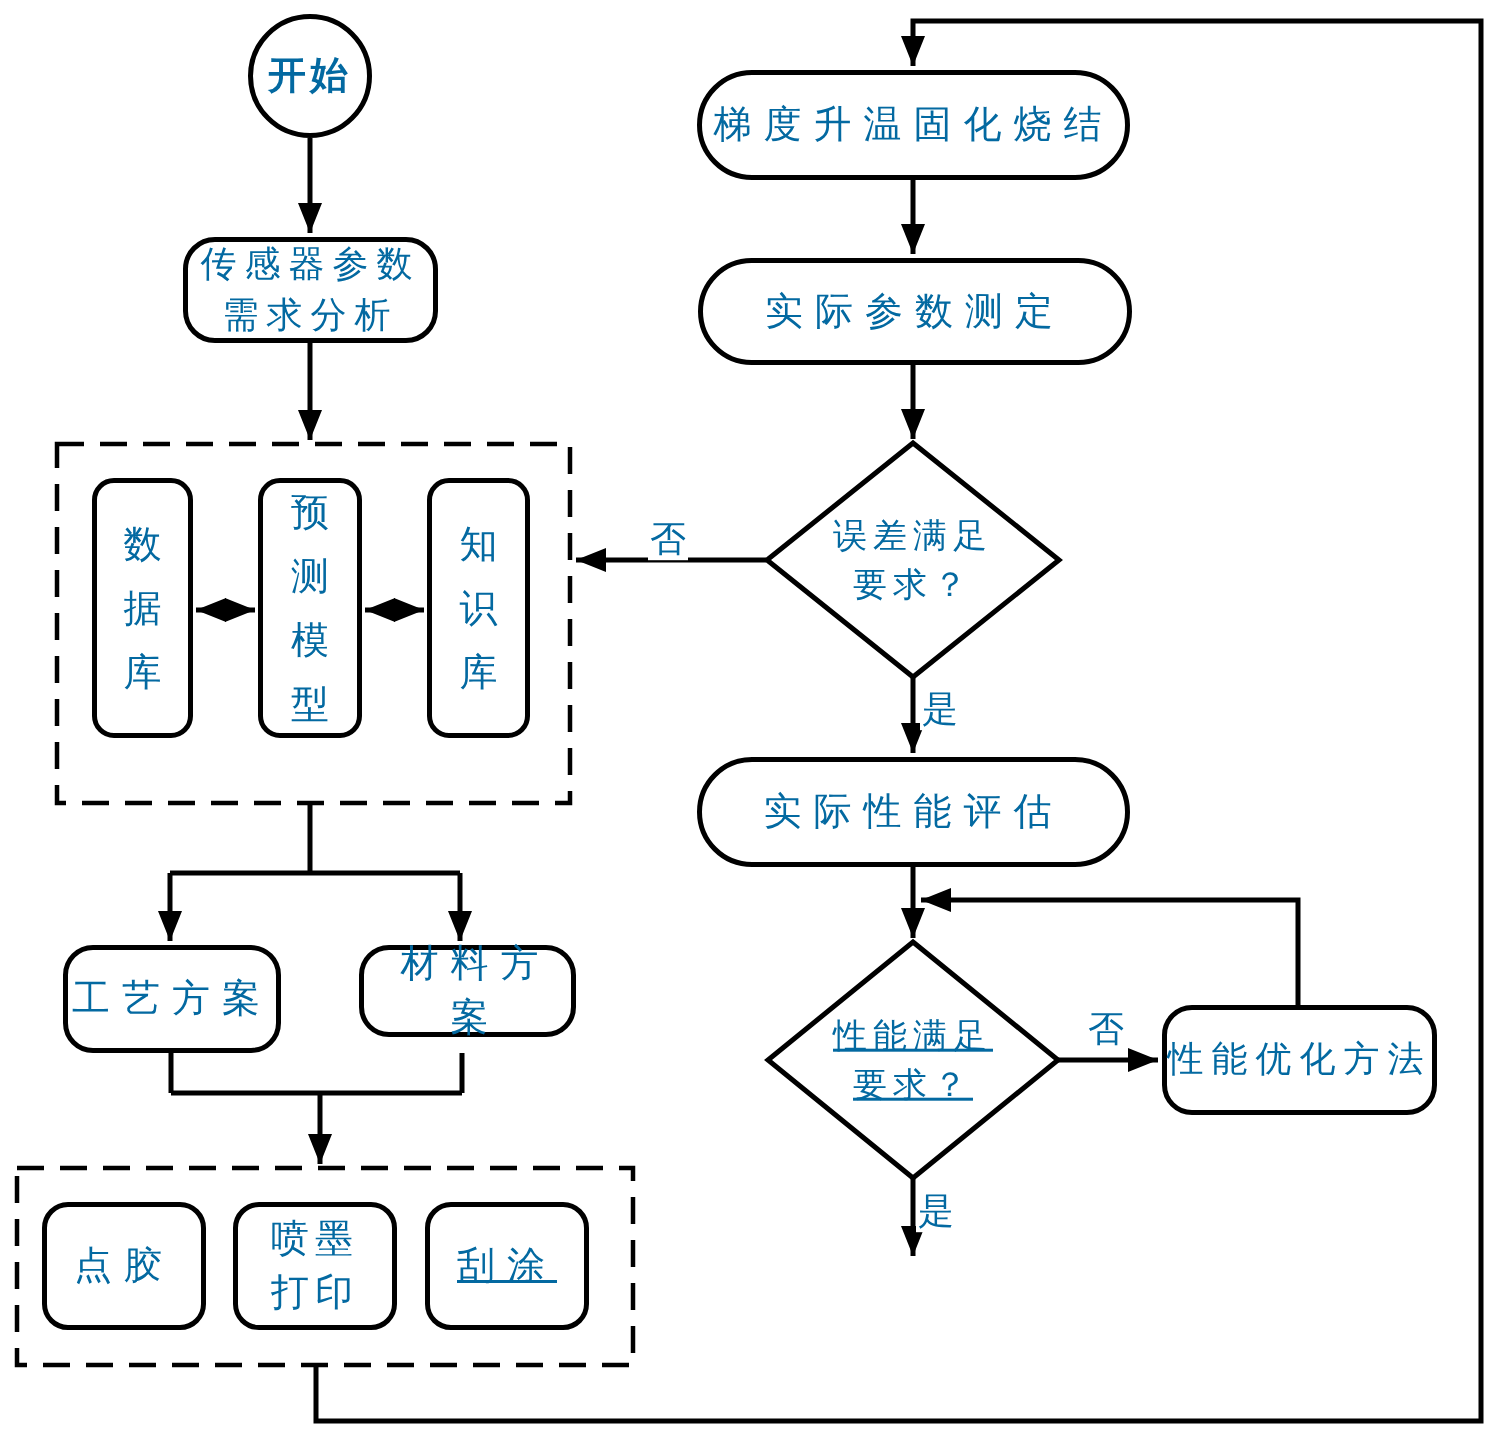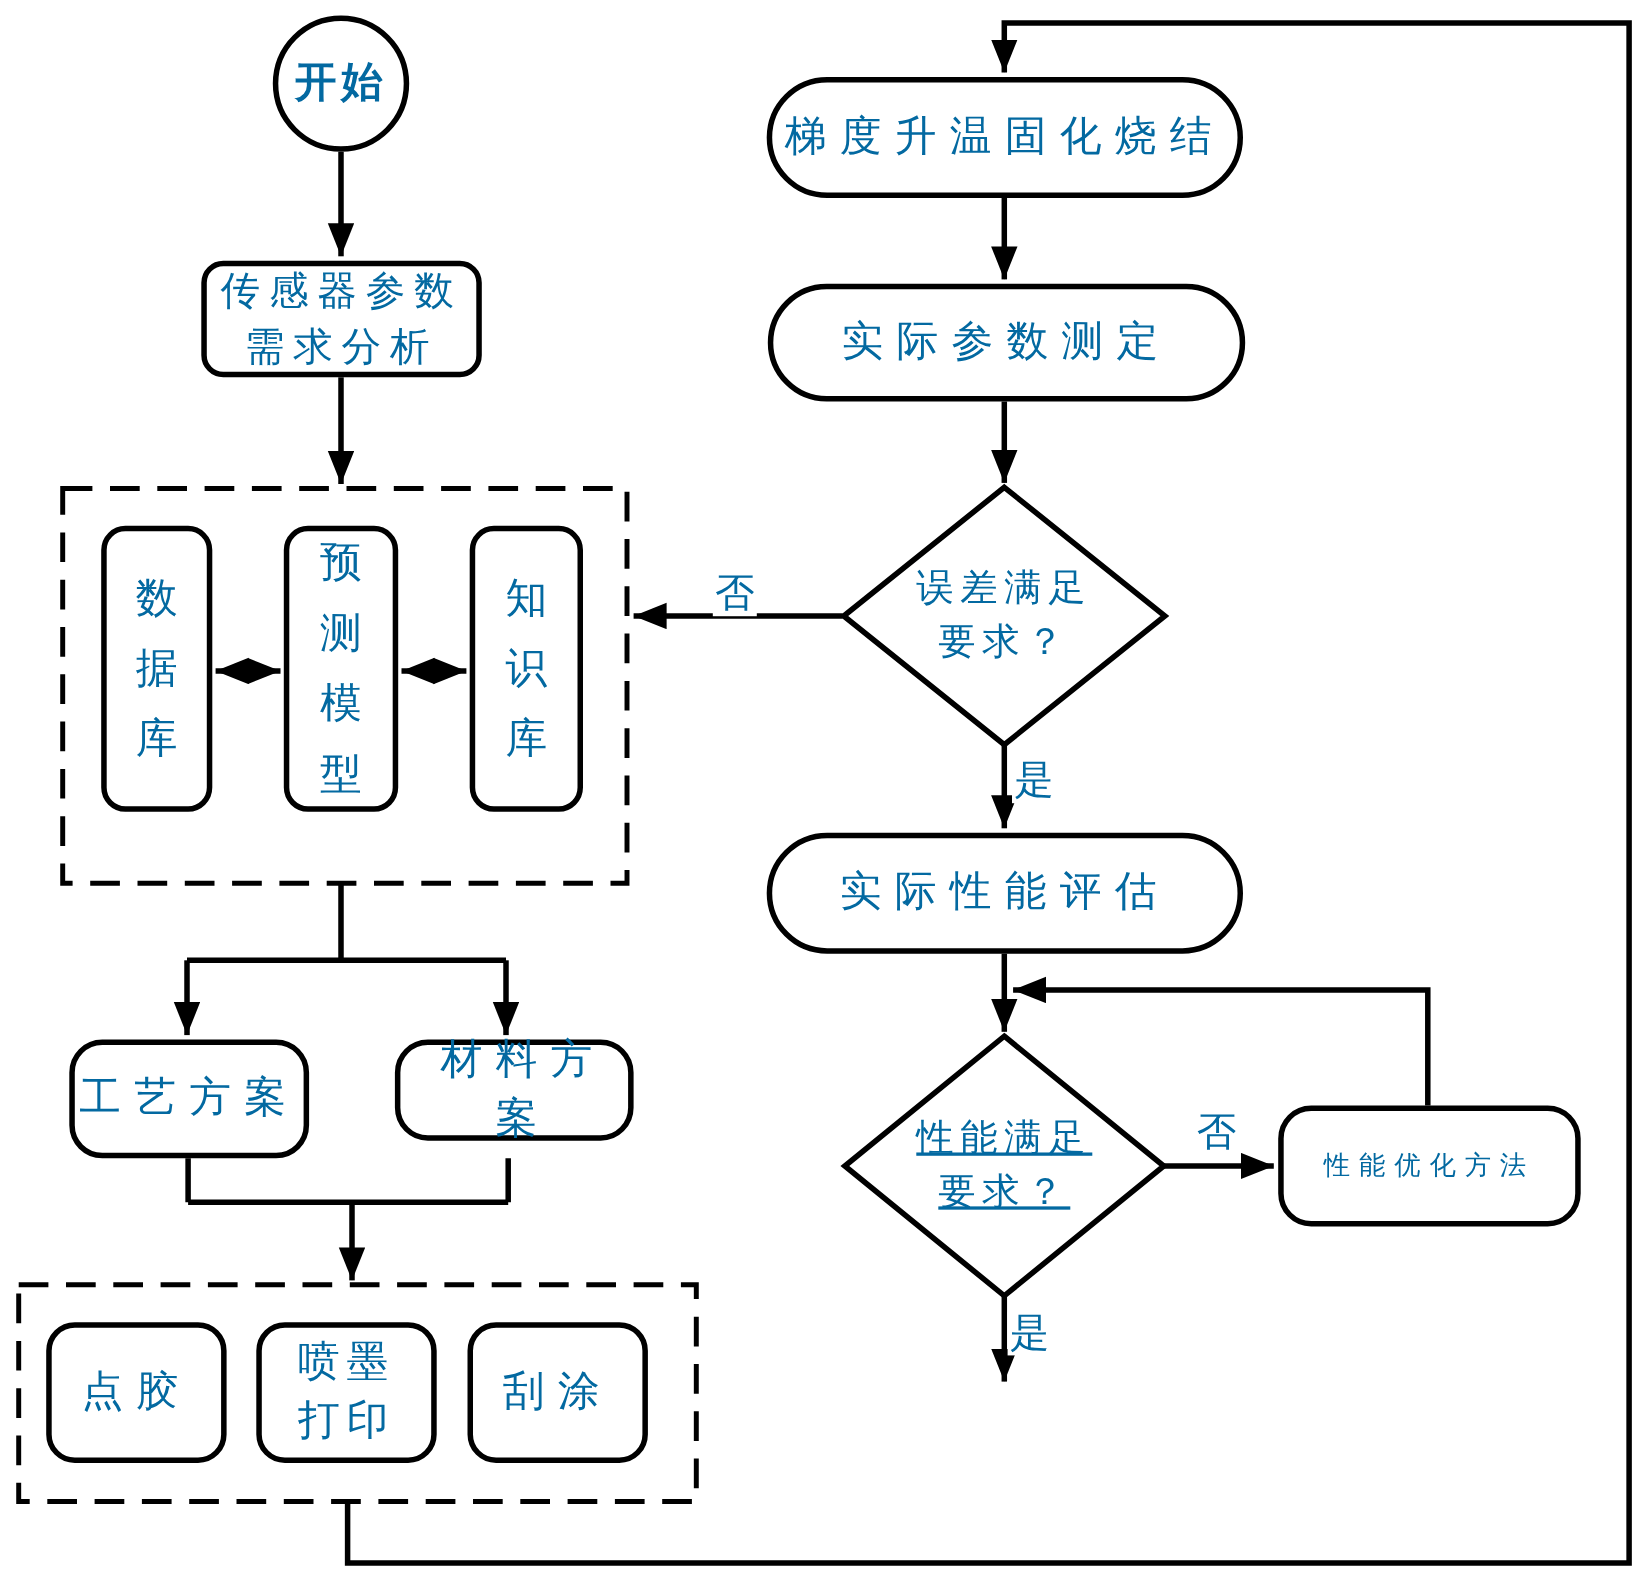--- a/index.html
+++ b/index.html
@@ -8,33 +8,33 @@
     font-family:"Liberation Serif","DejaVu Serif",serif;color:#0369a1;
   }
   #edges{position:absolute;left:0;top:0;width:1500px;height:1438px;}
   .node{
     position:absolute;box-sizing:border-box;border:5px solid #000;background:#fff;
     display:flex;align-items:center;justify-content:center;text-align:center;
     font-size:38px;letter-spacing:12px;line-height:1.42;white-space:pre-line;
   }
   .circle{border-radius:50%;font-weight:bold;letter-spacing:4px;}
   .stadium{border-radius:56px;}
-  .round28{border-radius:20px;}
+  .round28{border-radius:32px;}
   .round30{border-radius:30px;}
   .round26{border-radius:26px;}
   .vbox{border-radius:22px;line-height:64px;letter-spacing:0;}
   .dtext{
     position:absolute;transform:translate(-50%,-50%);text-align:center;
     font-size:34px;letter-spacing:6px;line-height:1.45;white-space:pre-line;background:transparent;
   }
   .elabel{
     position:absolute;transform:translate(-50%,-50%);font-size:36px;background:#fff;
     padding:0 2px;line-height:1.1;
   }
-  .small-ls{letter-spacing:8px;font-size:24px;}
+  .small-ls{letter-spacing:8px;font-size:36px;}
 </style>
 </head>
 <body>
 
 <div id="canvas">
 
   <svg id="edges" viewBox="0 0 1500 1438" xmlns="http://www.w3.org/2000/svg">
     <defs>
       <marker id="arr" markerUnits="userSpaceOnUse" markerWidth="32" markerHeight="26" refX="30" refY="12" orient="auto-start-reverse">
         <path d="M0,0 L30,12 L0,24 Z" fill="#000"></path>
@@ -87,21 +87,21 @@
   <div class="node vbox" style="left:427px;top:478px;width:103px;height:260px;">知
 识
 库</div>
 
   <div class="node round30" style="left:63px;top:945px;width:218px;height:108px;">工艺方案</div>
   <div class="node round30" style="left:359px;top:945px;width:217px;height:92px;padding-left:16px;">材料方案</div>
 
   <div class="node round26" style="left:42px;top:1202px;width:164px;height:128px;">点胶</div>
   <div class="node round26" style="left:233px;top:1202px;width:164px;height:128px;font-size:38px;letter-spacing:6px;">喷墨
 打印</div>
-  <div class="node round26" style="left:425px;top:1202px;width:164px;height:128px;">刮涂</div>
+  <div class="node round26" style="left:425px;top:1202px;width:164px;height:128px;text-decoration:underline;">刮涂</div>
 
   <div class="node stadium" style="left:697px;top:70px;width:433px;height:110px;">梯度升温固化烧结</div>
   <div class="node stadium" style="left:698px;top:258px;width:434px;height:107px;">实际参数测定</div>
   <div class="node stadium" style="left:697px;top:757px;width:433px;height:110px;">实际性能评估</div>
   <div class="node round30 small-ls" style="left:1162px;top:1005px;width:275px;height:110px;">性能优化方法</div>
 
 
   <div class="dtext" style="left:913px;top:560px;">误差满足
 要求？</div>
   <div class="dtext" style="left:913px;top:1060px;text-decoration:underline;">性能满足

